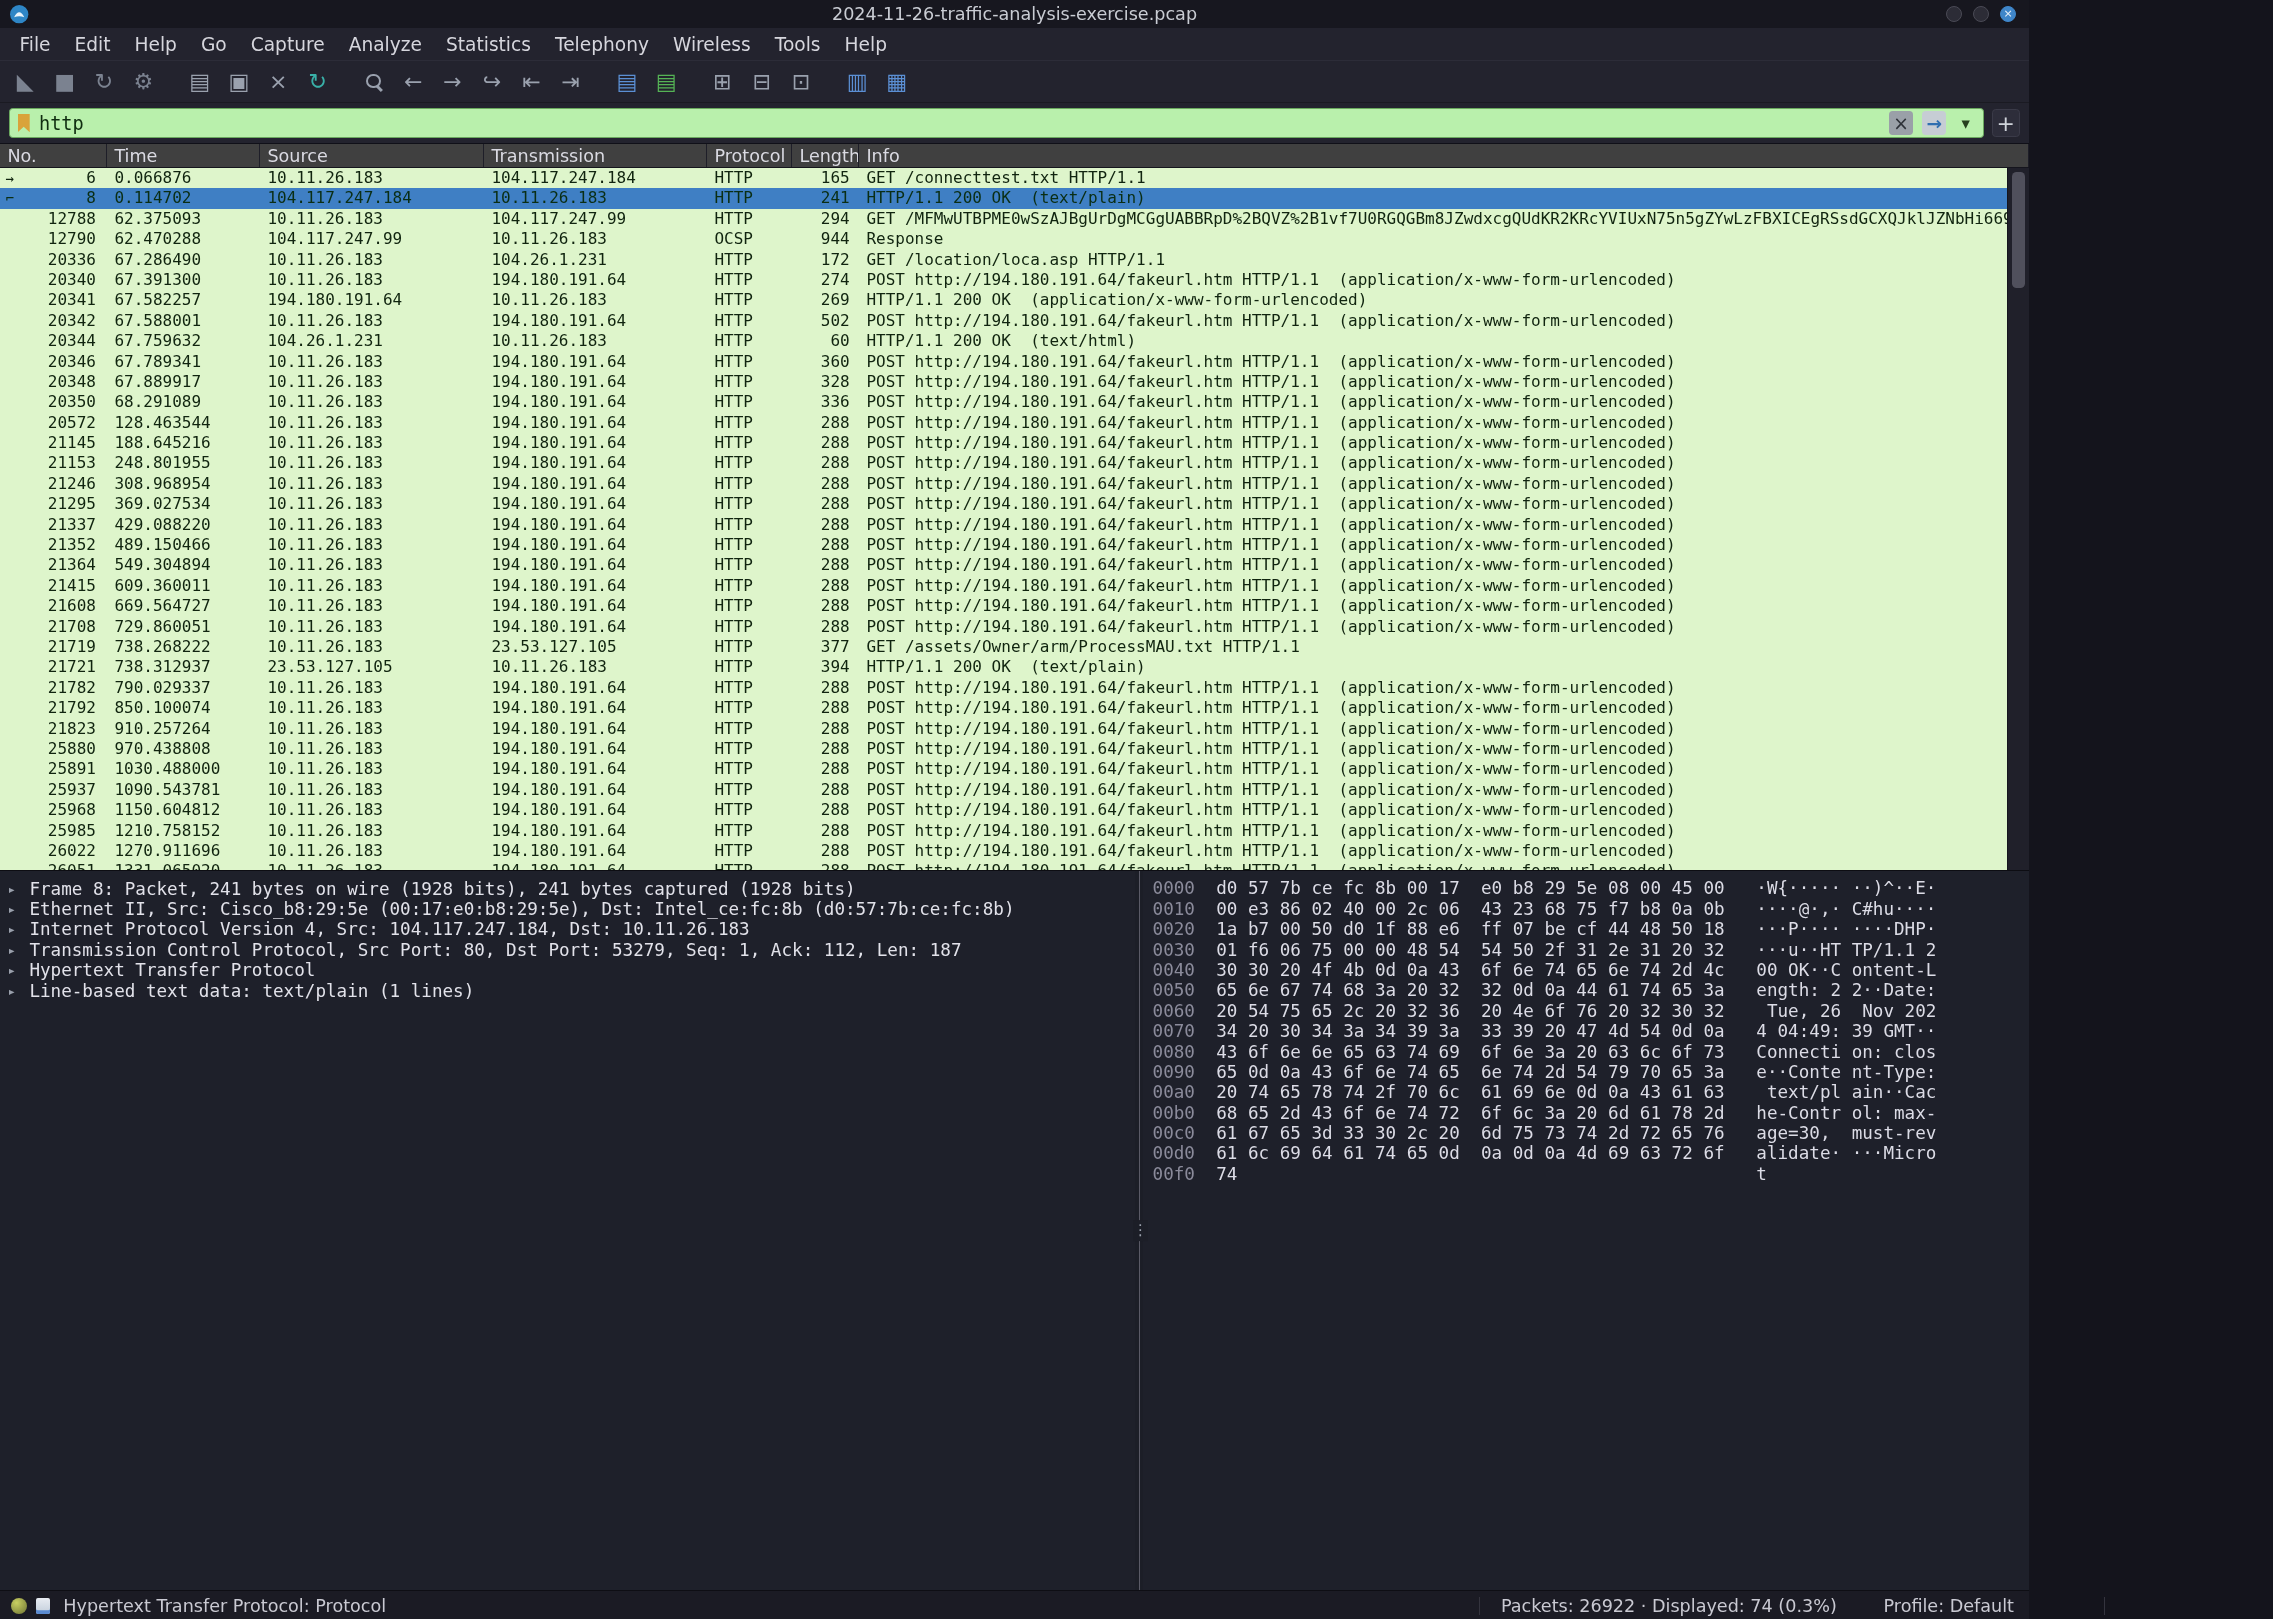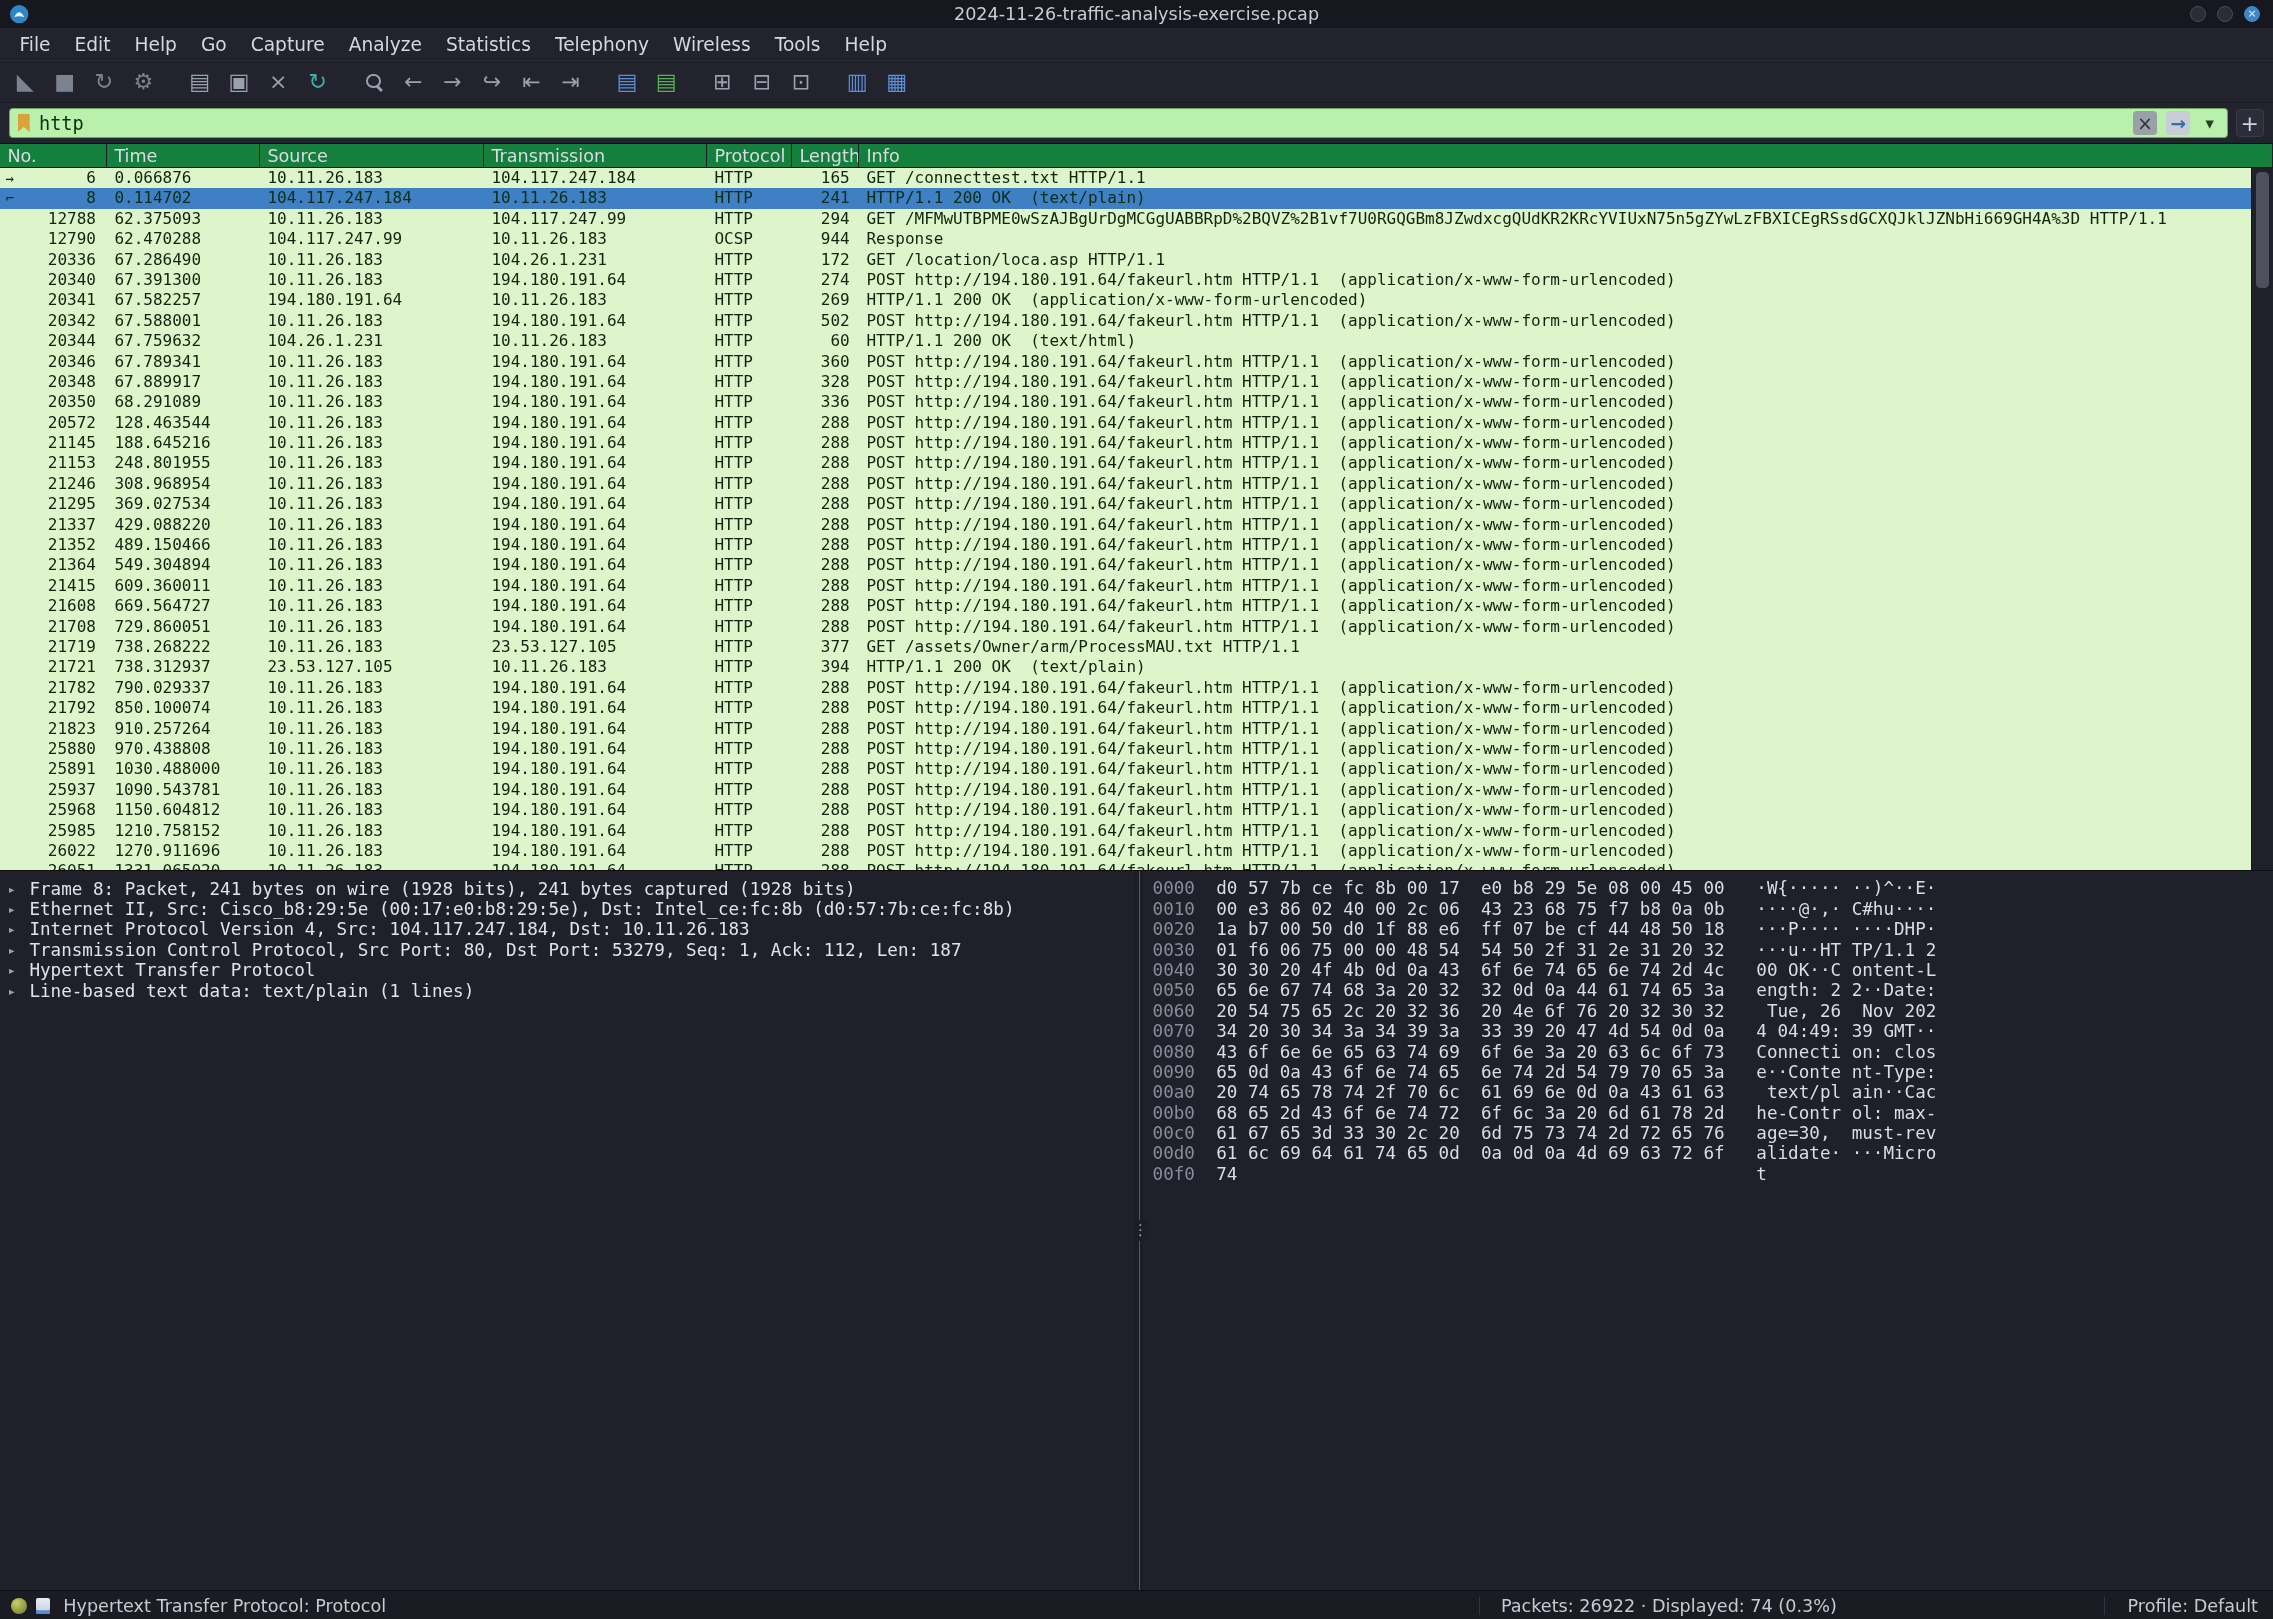--- a/index.html
+++ b/index.html
@@ -1,18 +1,18 @@
 <!DOCTYPE html>
 <html style="font-size:15px"><head>
 <meta charset="utf-8">
 <style>
   * { box-sizing: border-box; margin: 0; padding: 0; }
   html,body { width:2273px; height:1620px; overflow:hidden; background:#14141c;
               font-family:"DejaVu Sans","Liberation Sans",sans-serif; }
-  .app { width:2273px; height:1620px; display:flex; flex-direction:column; }
+  .app { width:2029px; height:1620px; display:flex; flex-direction:column; }
 
   
   .titlebar { height:28px; background:#17171f; position:relative; display:flex; align-items:center; flex:0 0 28px; }
   .logo { margin-left:9.3px; width:20.4px; height:20.4px; display:flex; align-items:center; }
   .win-title { position:absolute; left:0; right:0; text-align:center; font-size:17.6px; color:#c9ccd3; }
   .win-btns { position:absolute; right:13px; top:5.6px; display:flex; gap:11px; }
   .wb { width:16px; height:16px; border-radius:50%; background:#2c2c36; border:0.9px solid #4a4a55;
         display:flex; align-items:center; justify-content:center; font-size:11px; color:#eaf2fa; }
   .wb.close { background:#3f86c9; border-color:#3f86c9; }
 
@@ -44,21 +44,21 @@
   .f-btn { width:24px; height:24px; border-radius:3.7px; display:flex; align-items:center;
            justify-content:center; font-size:16.7px; }
   .f-btn.clear { background:#9aa0a8; color:#2d3138; font-size:18.6px; }
   .f-btn.apply { background:#c6cdd4; color:#2f6fb0; font-weight:bold; font-size:18.6px; }
   .f-btn.drop  { background:transparent; color:#27401f; width:20.4px; }
   .add-btn { width:28px; height:28px; background:#2d2d3a; color:#cfd3da; border:0.9px solid #3a3a48;
              border-radius:3.7px; display:flex; align-items:center; justify-content:center; font-size:22px; }
 
   
   .pkt-header, .pkt-row { display:grid; grid-template-columns:107px 153px 224px 223px 85px 67px 1fr; }
-  .pkt-header { height:24px; background:#15803d; color:#dadae2; font-size:17.6px; align-items:center;
+  .pkt-header { height:24px; background:#404040; color:#dadae2; font-size:17.6px; align-items:center;
                 flex:0 0 24px; border-bottom:0.9px solid #15151d; }
   .hcell { padding-left:7.4px; border-right:0.9px solid #1e1e28; height:100%; display:flex; align-items:center; overflow:hidden; }
   .pkt-list { position:relative; height:702px; flex:0 0 702px; overflow:hidden; background:#1a1a22; }
   .pkt-row { height:20.4px; background:#def5cb; color:#10240f;
              font-family:"DejaVu Sans Mono",monospace; font-size:16px; line-height:20.4px; }
   .pkt-row.selected { background:#3f7fc4; color:#0a2e14; }
   .cell { padding-left:7.4px; overflow:hidden; white-space:pre; }
   .c-no { text-align:right; padding-right:11px; position:relative; }
   .marker { position:absolute; left:5.6px; top:0; font-size:14px; }
   .c-len { text-align:right; padding-right:9.3px; }

